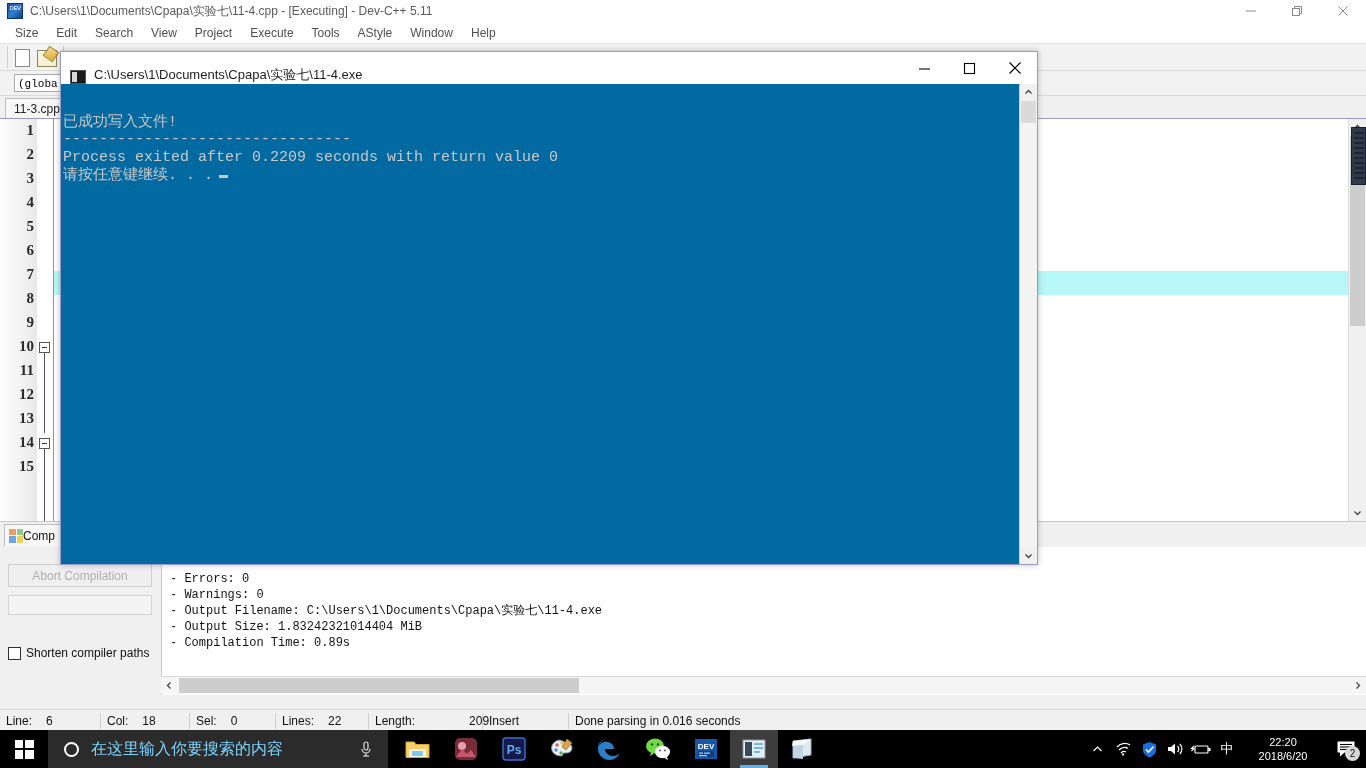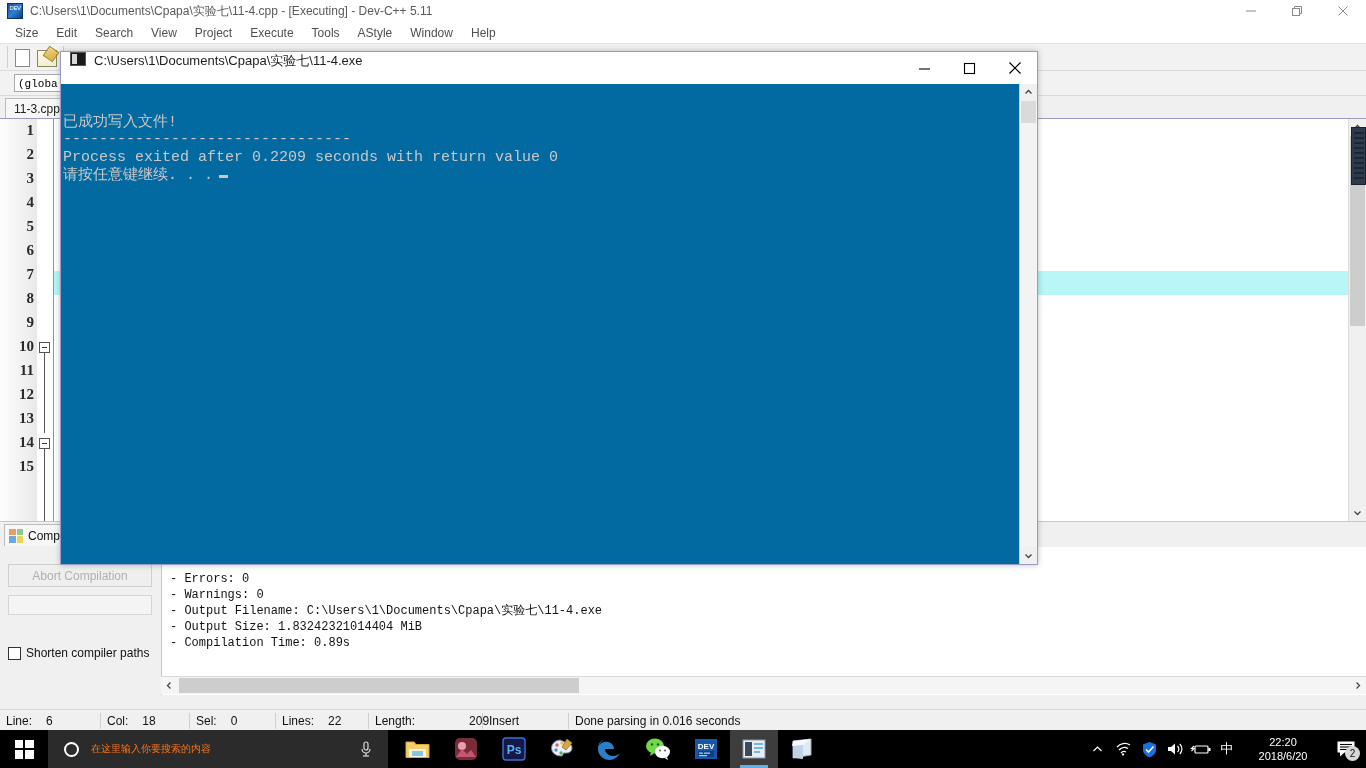--- a/index.html
+++ b/index.html
@@ -215,21 +215,21 @@
     width: 1366px; height: 188px;
     background: #f0f0f0;
     border-top: 1px solid #c8c8c8;
   }
   .panel-tab {
     position: absolute; left: 4px; top: 2px;
     height: 22px; padding: 0 8px 0 4px;
     background: #f7f7f7;
     border: 1px solid #bcbcbc; border-bottom:none;
     font-size: 12px; color: #111;
-    display: flex; align-items: center; gap: 5px;
+    display: flex; align-items: center; 
     box-sizing: border-box;
   }
   .tab-grid-icon {
     width: 14px; height: 14px;
     display: grid; grid-template-columns: 1fr 1fr; grid-template-rows: 1fr 1fr;
     gap: 1px;
   }
   .tab-grid-icon span { display:block; }
   .panel-left {
     position: absolute; left: 0; top: 25px;
@@ -316,21 +316,21 @@
     width: 978px; height: 514px;
     background: #ffffff;
     border: 1px solid #9a9ac4;
     box-shadow: 0 0 6px rgba(0,0,0,0.25);
     box-sizing: border-box;
   }
   .con-titlebar {
     position: absolute; left:0; top:0;
     width: 976px; height: 32px;
     background: #ffffff;
-    display: flex; align-items: flex-start;
+    display: flex; align-items: flex-end;
   }
   .con-icon {
     width: 16px; height: 14px; margin-left: 9px; margin-right: 8px;
     background: #1a1a1a;
     border: 1px solid #555;
     position: relative; box-sizing: border-box; flex:none;
   }
   .con-icon::after {
     content:""; position:absolute; left:1px; top:1px;
     width:5px; height:10px; background:#d8d8d8;
@@ -395,21 +395,21 @@
     width: 340px; height: 38px;
     background: #2b2b2b;
     display: flex; align-items: center;
     position: relative;
   }
   .search-circle {
     width: 15px; height: 15px; border: 2px solid #ffffff;
     border-radius: 50%; margin-left: 16px; margin-right: 12px;
     box-sizing: border-box; flex:none;
   }
-  .search-text { font-size: 10px; color: #f97316; white-space: nowrap; }
+  .search-text { font-size: 16px; color: #7dd3fc; white-space: nowrap; }
   .mic-icon {
     position: absolute; right: 14px; top: 10px;
     width: 16px; height: 18px;
   }
   .tb-apps { display:flex; align-items:center; height:38px; margin-left: 6px; }
   .tb-app {
     width: 48px; height: 38px;
     display:flex; align-items:center; justify-content:center;
     position: relative;
   }

